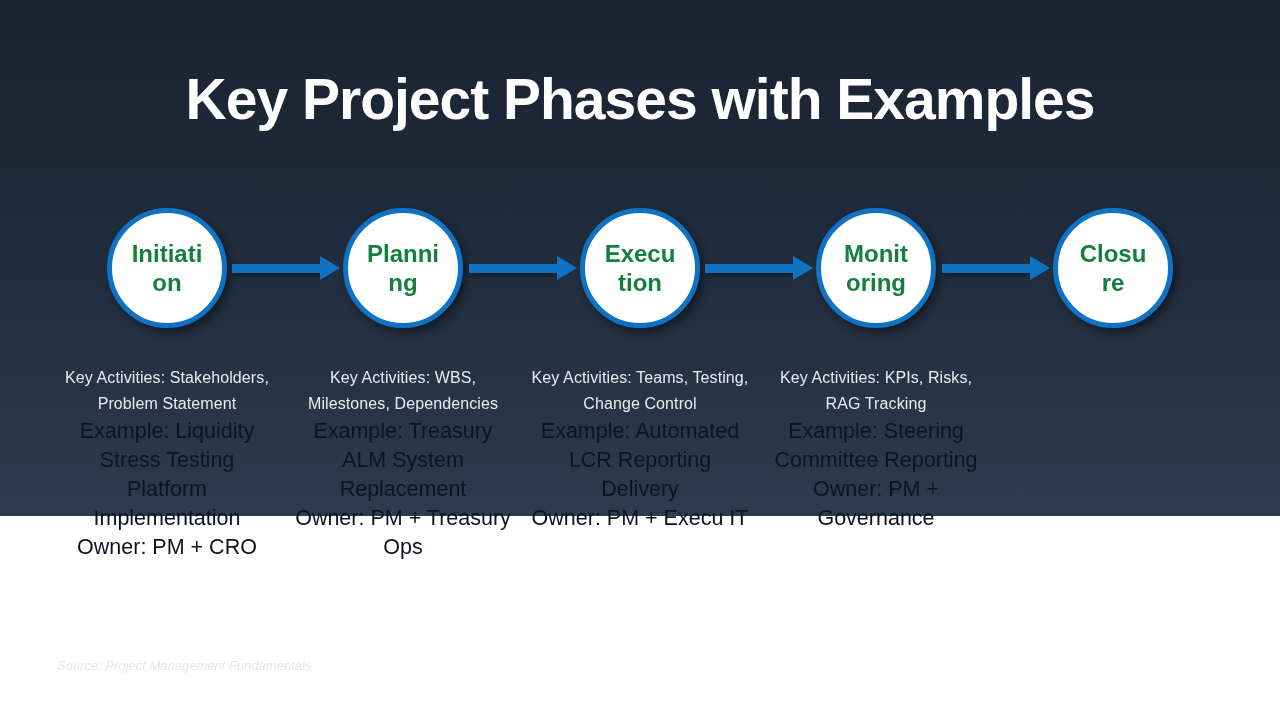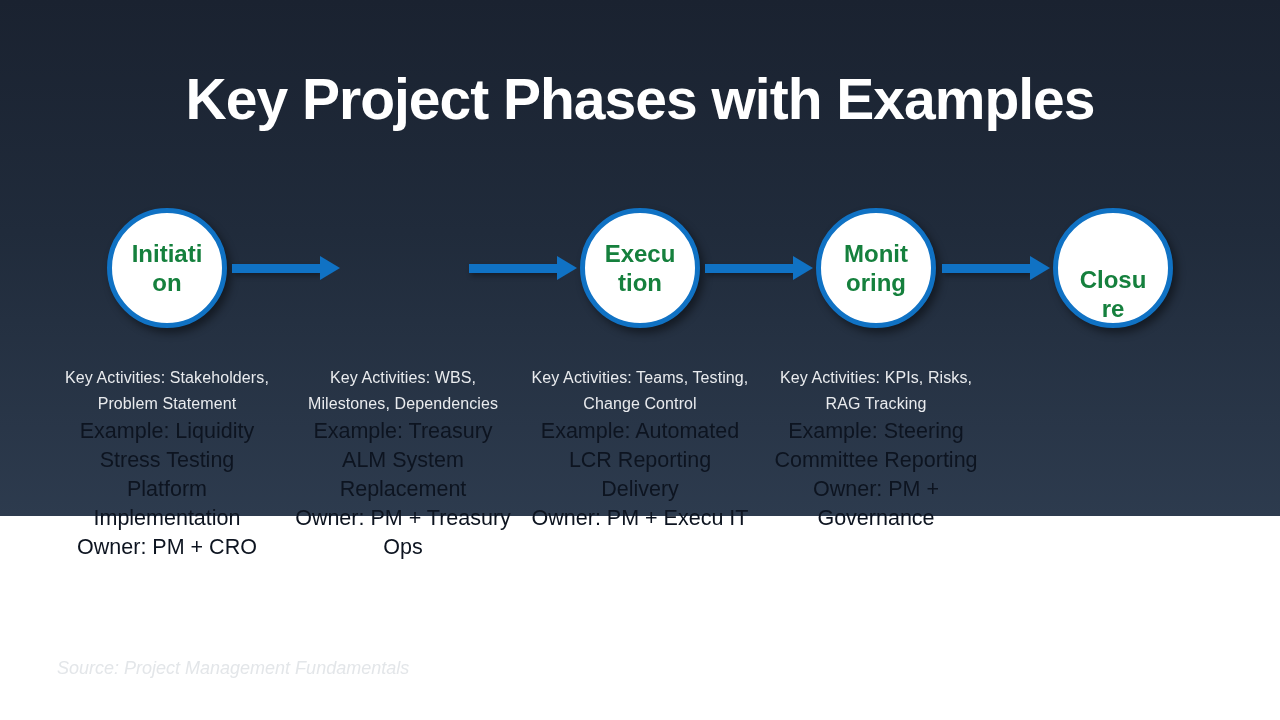--- a/index.html
+++ b/index.html
@@ -76,49 +76,55 @@
   .example-block {
     color: #0d1420;
     font-size: 21.5px;
     line-height: 29px;
   }
   .source-note {
     position: absolute;
     left: 57px; top: 658px;
     color: #e3e6e9;
     font-style: italic;
-    font-size: 18px;
+    font-size: 13px;
   }
 </style>
 </head>
 <body>
 
 <div class="slide">
 
   <h1 class="title">Key Project Phases with Examples</h1>
 
   <div class="phase-circle" style="left:107px;">
     <span class="label">
       <span>Initiati</span><br>
       <span>on</span>
     </span>
   </div>
+  <div class="phase-circle" style="left:343px;">
+    <span class="label">
+      <span>Planni</span><br>
+      <span>ng</span>
+    </span>
+  </div>
   <div class="phase-circle" style="left:580px;">
     <span class="label">
       <span>Execu</span><br>
       <span>tion</span>
     </span>
   </div>
   <div class="phase-circle" style="left:816px;">
     <span class="label">
       <span>Monit</span><br>
       <span>oring</span>
     </span>
   </div>
-  <div class="phase-circle" style="left:1053px;justify-content:flex-end;">
+  <div class="phase-circle" style="left:1053px;">
     <span class="label">
       <span>Closu</span><br>
       <span>re</span>
     </span>
   </div>
 
   <div class="arrow" style="left:232px;">
     <div class="shaft"></div>
     <div class="head"></div>
   </div>

